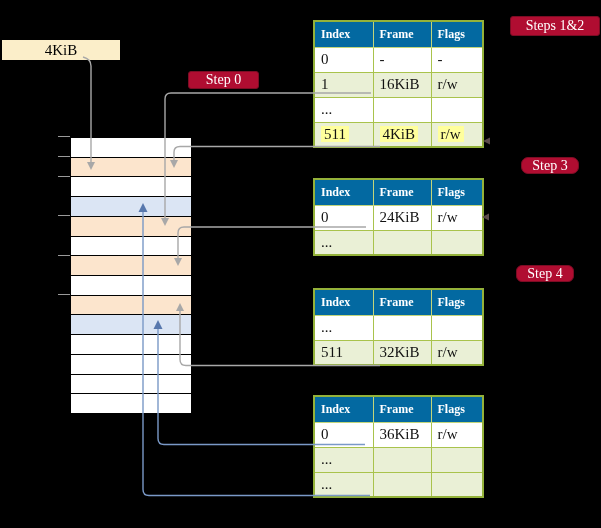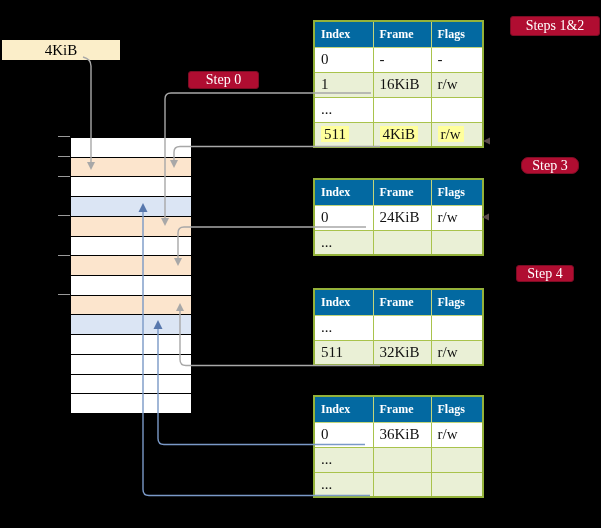--- a/index.html
+++ b/index.html
@@ -13,21 +13,21 @@
     background:#fbeec9;color:#000;font-size:15px;line-height:20px;text-align:center;
   }
   
   .badge{
     position:absolute;box-sizing:border-box;background:#b00d31;border:1px solid #7c0c24;
     border-radius:3px;color:#fff;font-size:14px;text-align:center;white-space:nowrap;
   }
   .badge.b-step0 {left:188px;top:41px;width:71px;height:18px;line-height:16px;margin-top:30px;}
   .badge.b-steps12{left:510px;top:16px;width:90px;height:20px;line-height:18px;}
   .badge.b-step3 {left:521px;top:157px;width:58px;height:17px;line-height:15px;border-radius:7px;}
-  .badge.b-step4 {left:516px;top:265px;width:58px;height:17px;line-height:15px;}
+  .badge.b-step4 {left:516px;top:265px;width:58px;height:17px;line-height:15px;border-radius:6px;}
   
   .membox{
     position:absolute;left:70px;top:137px;width:120px;height:275px;
     display:flex;flex-direction:column;background:#fff;border:1px solid #000;
   }
   .mrow{flex:1 1 0;border-bottom:1px solid #000;}
   .mrow:last-child{border-bottom:none;}
   .mrow.page-table{background:#fce5cd;}
   .mrow.data-page{background:#dbe5f4;}
   .mrow.free{background:#ffffff;}

